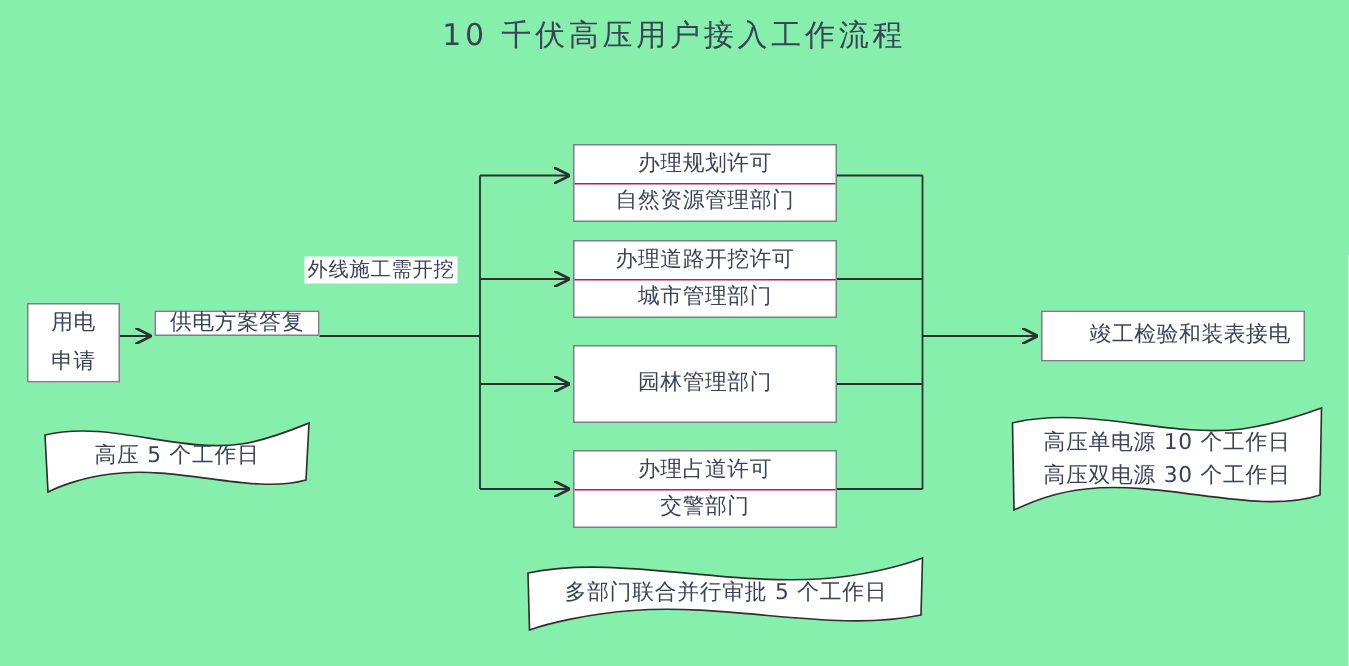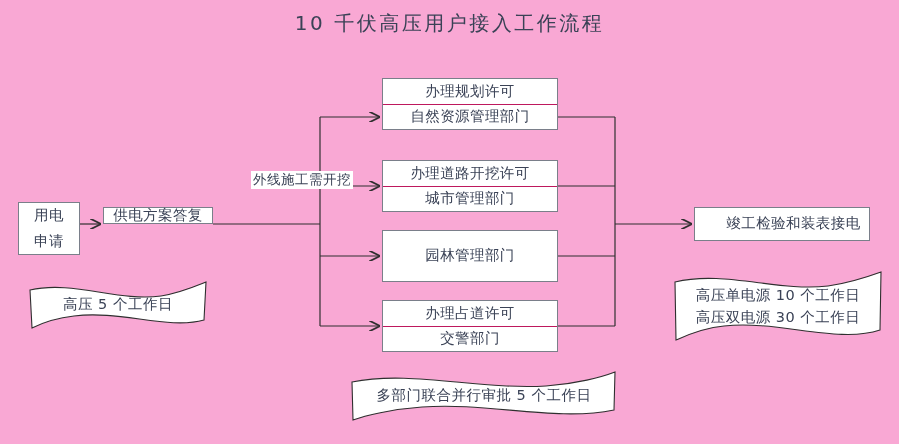--- a/index.html
+++ b/index.html
@@ -5,21 +5,21 @@
 <style>
   html, body {
     margin: 0;
     padding: 0;
     background: #ffffff;
   }
   #canvas {
     position: relative;
     width: 899px;
     height: 444px;
-    background: #f9a8d4;
+    background: #86efac;
     font-family: "DejaVu Sans", "Liberation Sans", sans-serif;
     overflow: hidden;
   }
   #wires {
     position: absolute;
     left: 0;
     top: 0;
     width: 899px;
     height: 444px;
     pointer-events: none;
@@ -65,21 +65,20 @@
   }
   .edge-label {
     position: absolute;
     font-size: 13.5px;
     color: #3a4256;
     letter-spacing: 0.5px;
     white-space: nowrap;
     z-index: 4;
     background: #ffffff;
     padding: 0 2px;
-    margin-left: 48px;
   }
   .note {
     position: absolute;
     z-index: 2;
   }
   .note svg {
     position: absolute;
     left: 0;
     top: 0;
     overflow: visible;
@@ -140,21 +139,21 @@
     <div class="row">用电</div>
     <div class="row">申请</div>
   </div>
 
   <div class="node" style="left:103px; top:207px; width:110px; height:17px;">
     <div class="row">供电方案答复</div>
   </div>
 
   <div class="edge-label" style="left:203px; top:171px;">外线施工需开挖</div>
 
-  <div class="node" style="left:382px; top:78px; width:176px; height:52px;">
+  <div class="node" style="left:382px; top:96px; width:176px; height:52px;">
     <div class="row">办理规划许可</div>
     <div class="row">自然资源管理部门</div>
   </div>
 
   <div class="node" style="left:382px; top:160px; width:176px; height:52px;">
     <div class="row">办理道路开挖许可</div>
     <div class="row">城市管理部门</div>
   </div>
 
   <div class="node" style="left:382px; top:230px; width:176px; height:52px;">

